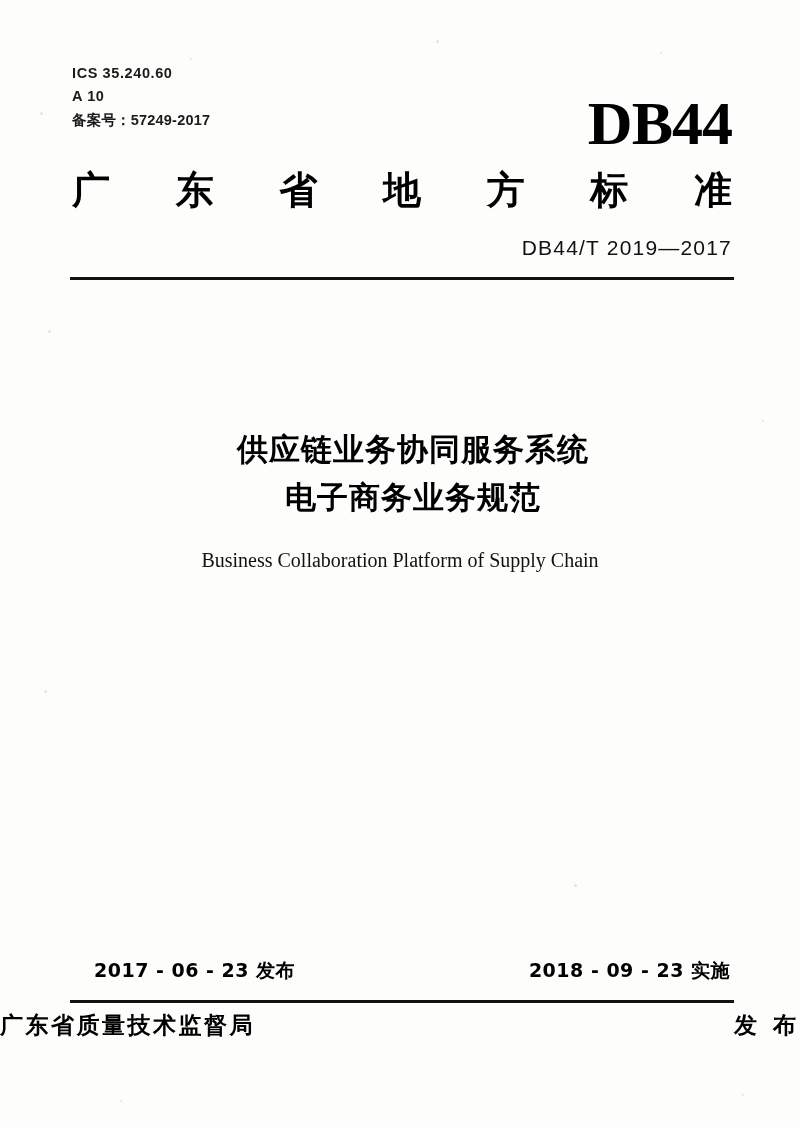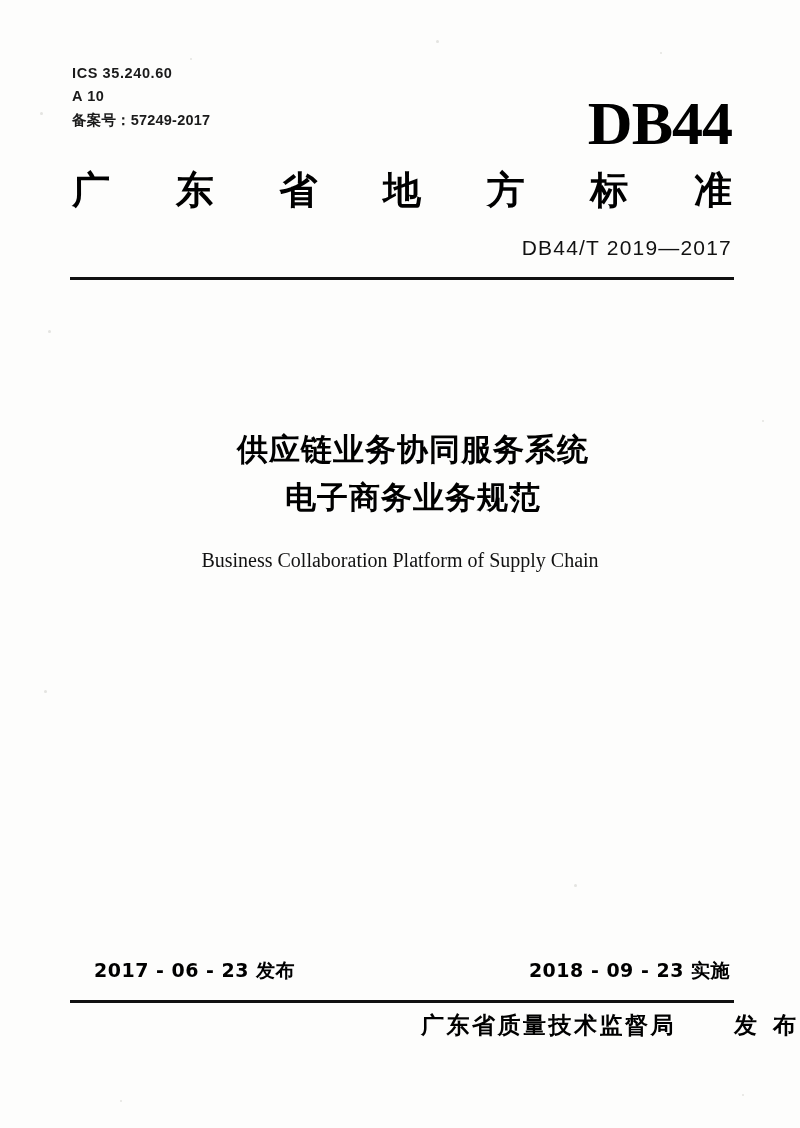--- a/index.html
+++ b/index.html
@@ -137,23 +137,22 @@
     top: 1000px;
     height: 3px;
     background: #111111;
   }
   .issuer-row {
     position: absolute;
     left: 0;
     right: 0;
     top: 1010px;
     display: flex;
-    justify-content: flex-end;
+    justify-content: space-between;
     align-items: baseline;
-    gap: 58px;
     font-family: "DejaVu Sans", sans-serif;
     font-weight: 700;
     font-size: 23px;
     letter-spacing: 2.5px;
     color: #000000;
   }
   .issuer-row .publish {
     letter-spacing: 4px;
   }
 

